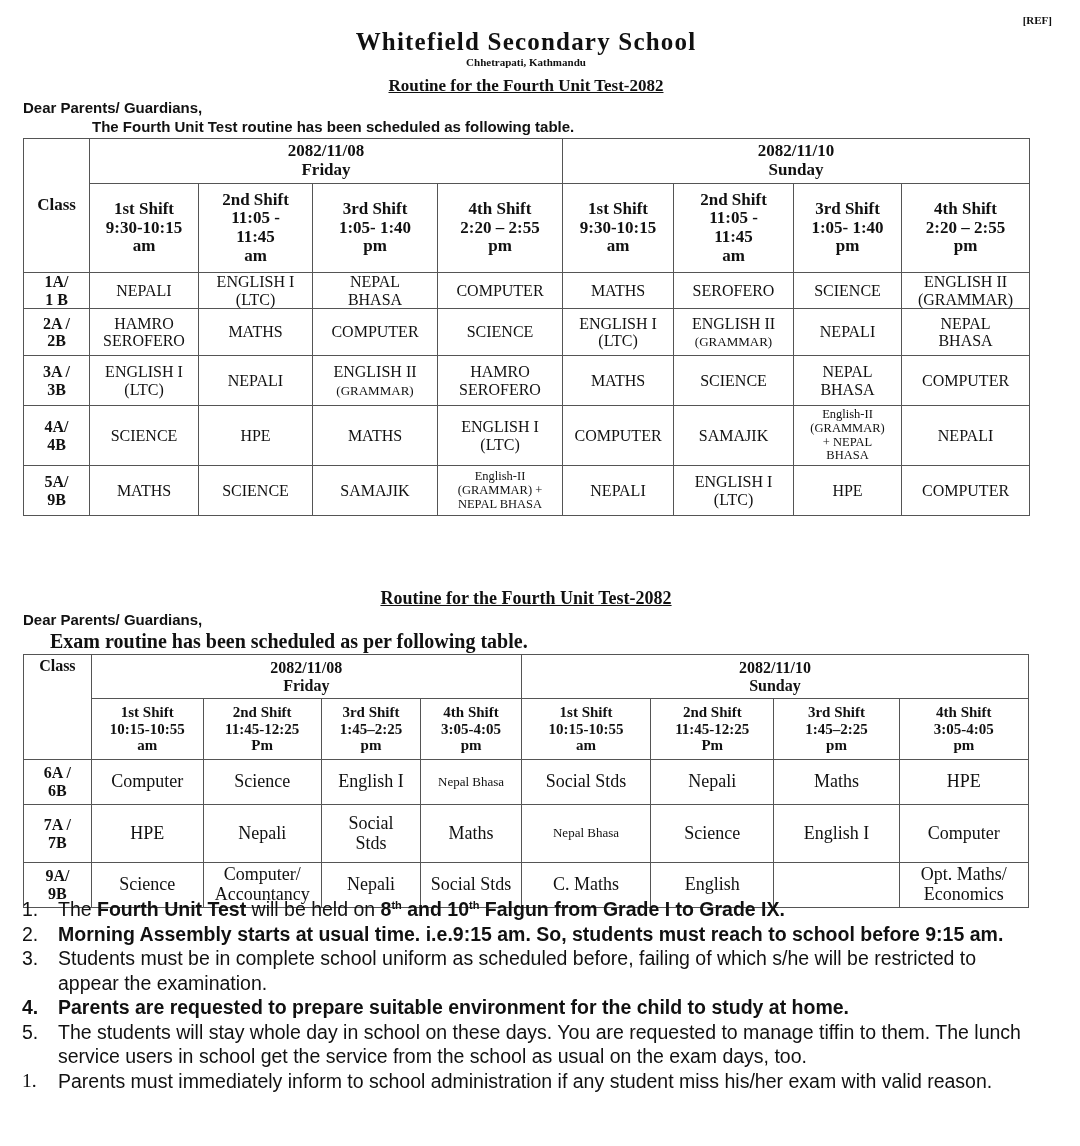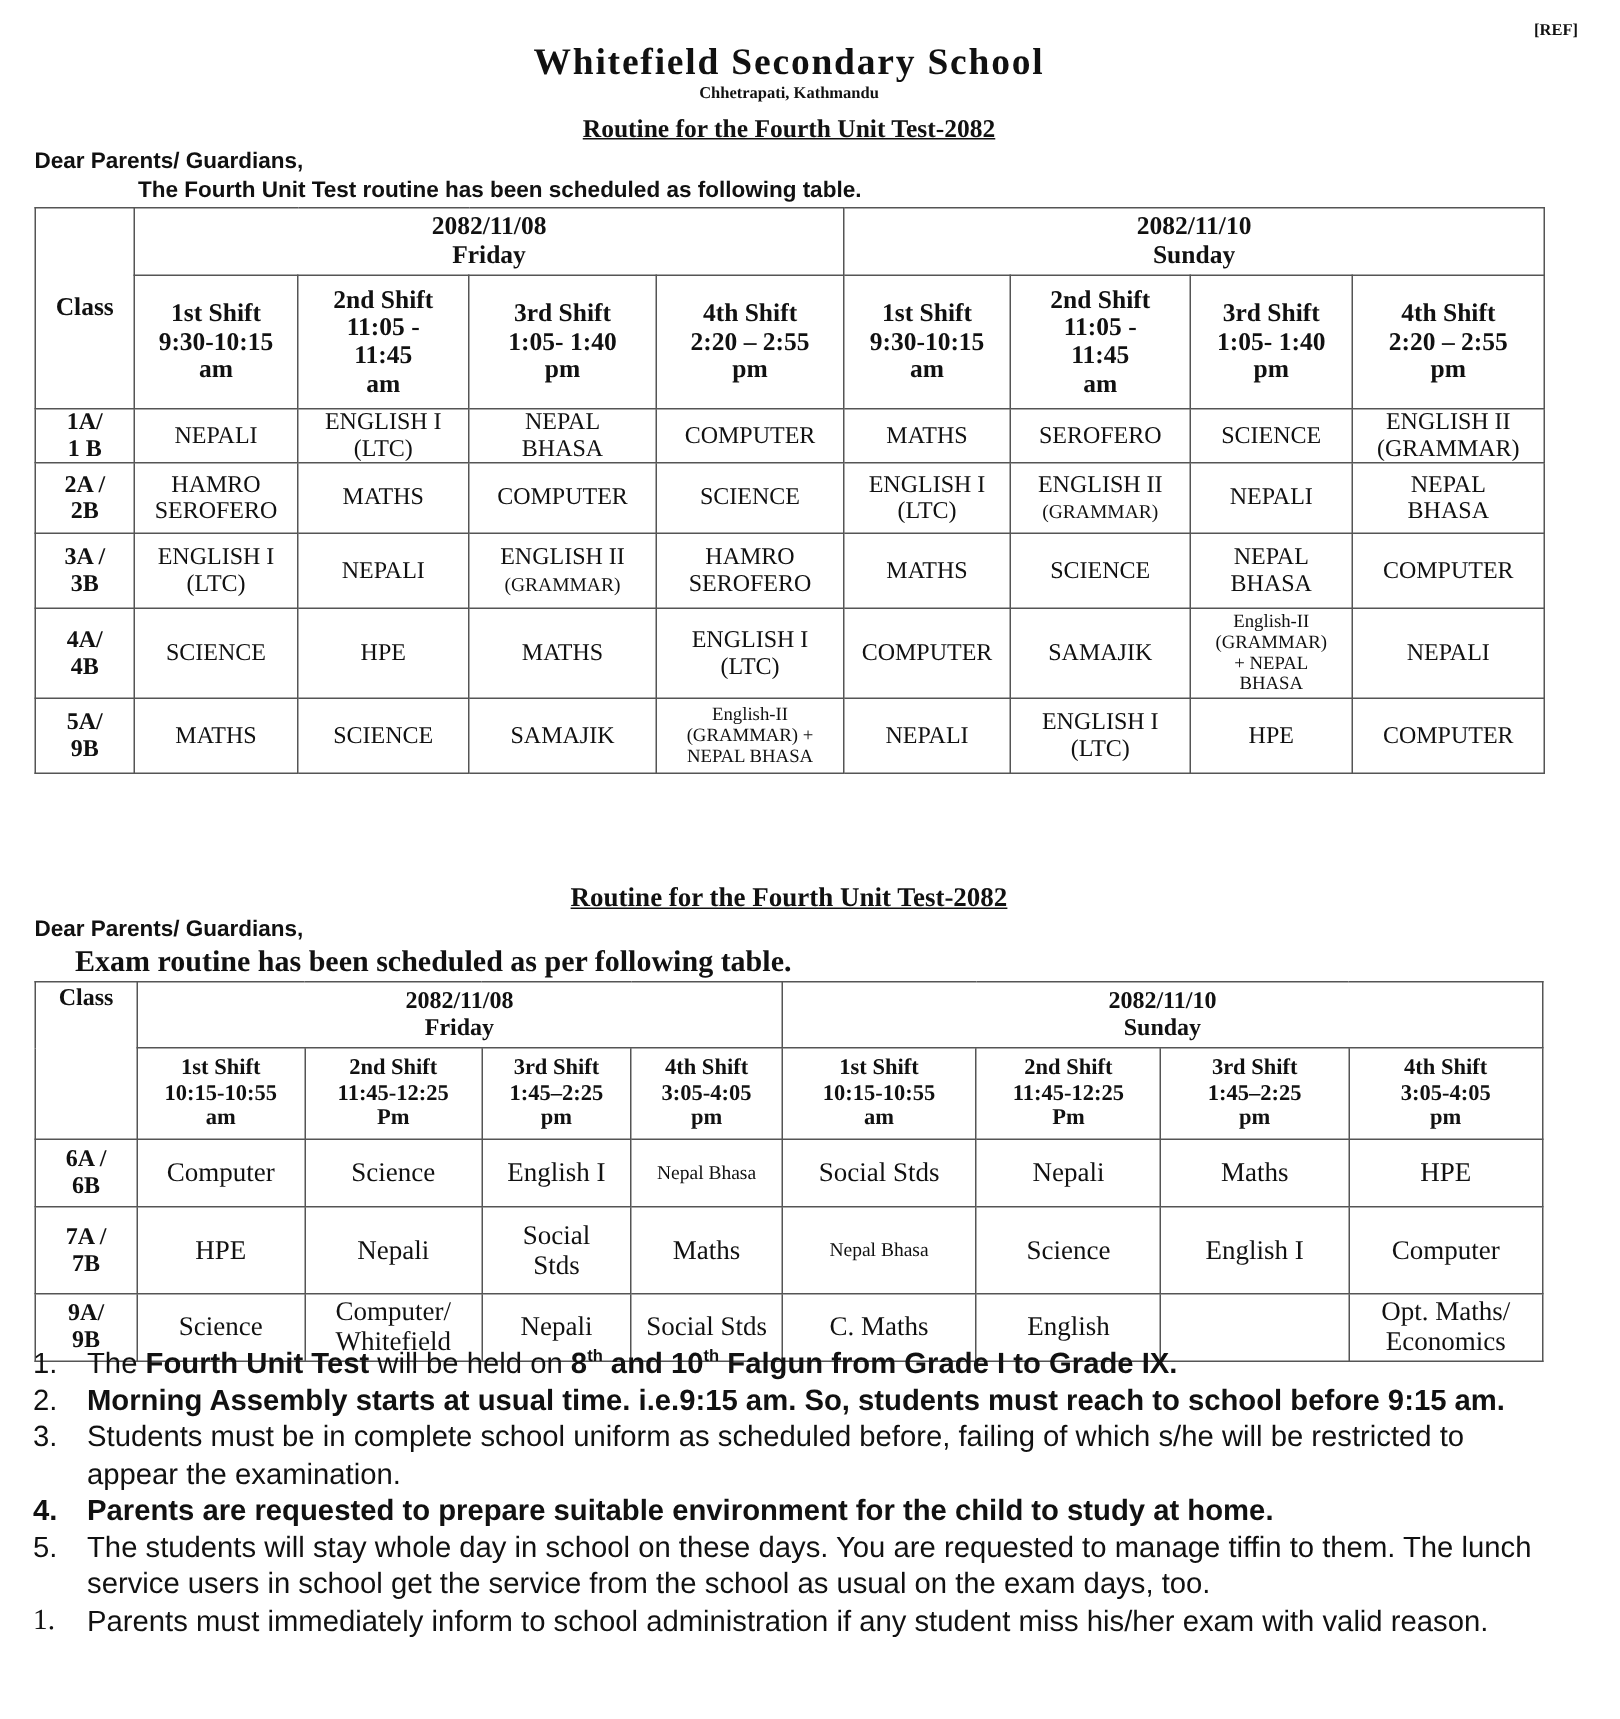--- a/index.html
+++ b/index.html
@@ -193,21 +193,21 @@
         <td><span>Social</span><br><span>Stds</span></td>
         <td><span>Maths</span></td>
         <td class="tiny"><span>Nepal Bhasa</span></td>
         <td><span>Science</span></td>
         <td><span>English I</span></td>
         <td><span>Computer</span></td>
       </tr>
       <tr style="height: 45px;">
         <td class="cls"><span>9A/</span><br><span>9B</span></td>
         <td><span>Science</span></td>
-        <td><span>Computer/</span><br><span>Whitefield</span></td>
+        <td><span>Computer/</span><br><span>Accountancy</span></td>
         <td><span>Nepali</span></td>
         <td><span>Social Stds</span></td>
         <td><span>C. Maths</span></td>
         <td><span>English</span></td>
         <td><span></span></td>
         <td><span>Opt. Maths/</span><br><span>Economics</span></td>
       </tr>
     </tbody>
 </table>
 

